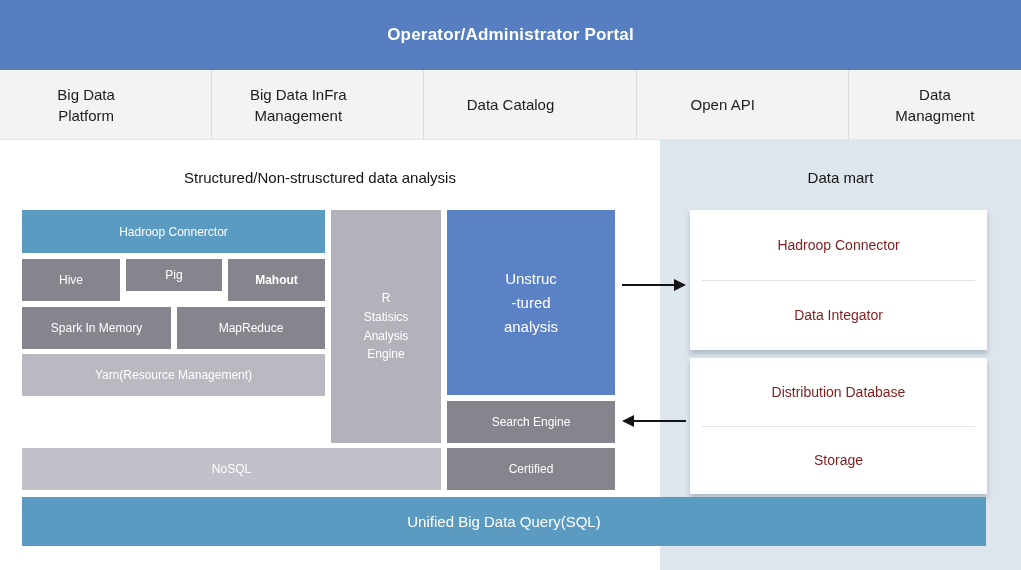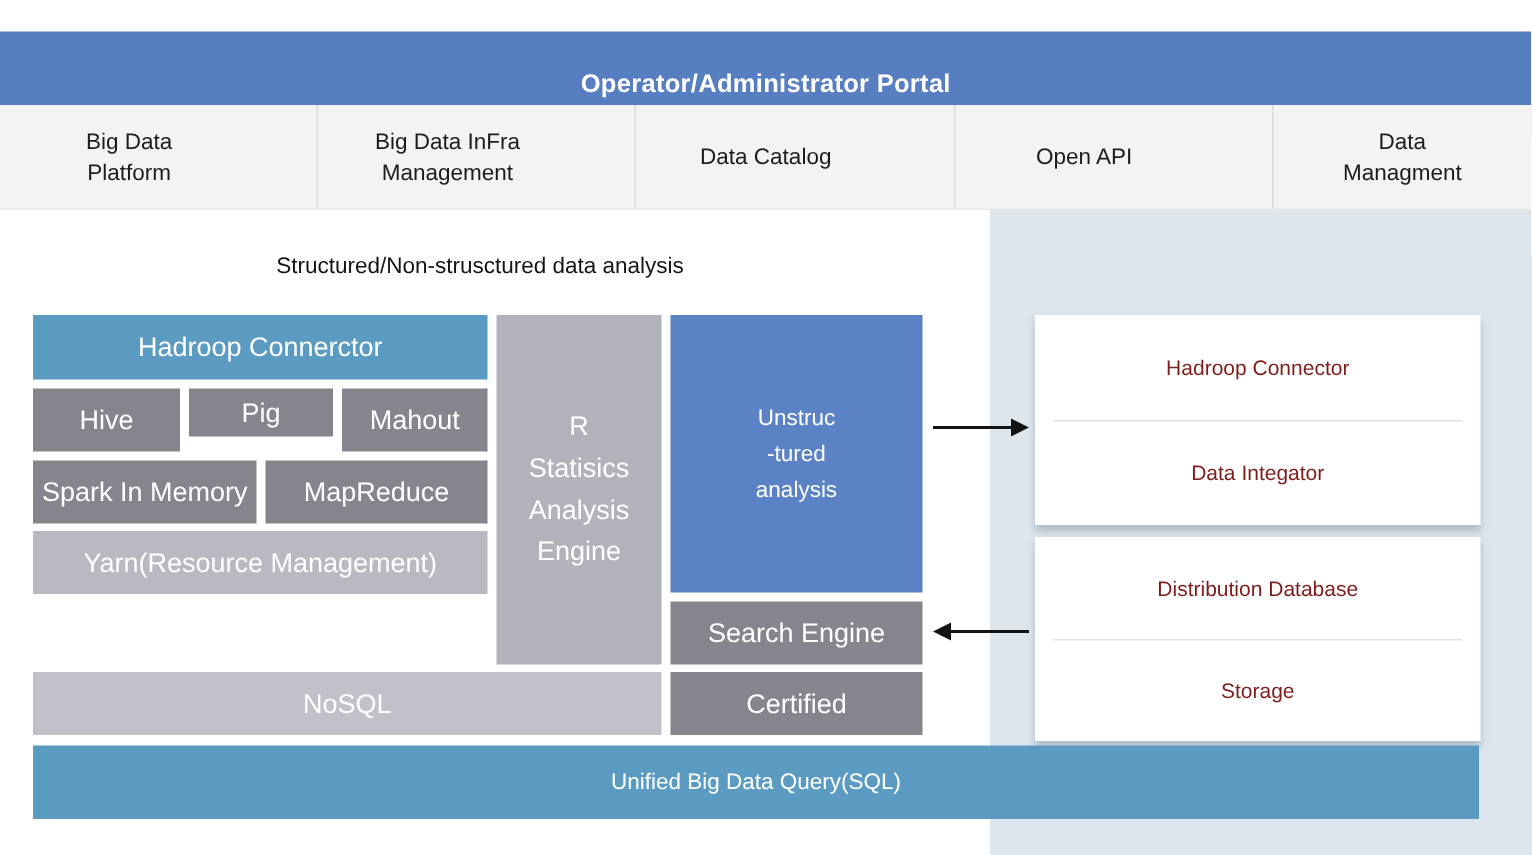--- a/index.html
+++ b/index.html
@@ -2,45 +2,45 @@
 <html><head>
 <meta charset="utf-8">
 <style>
   * { margin:0; padding:0; box-sizing:border-box; }
   html,body { background:#ffffff; }
   body { font-family:"Liberation Sans", sans-serif; }
   .stage { position:relative; width:1021px; height:570px; background:#ffffff; overflow:hidden; }
 
   
   .header { position:absolute; left:0; top:0; width:1021px; height:70px; background:#567ec1;
-            display:flex; align-items:center; justify-content:center;margin-top:21px; }
+            display:flex; align-items:center; justify-content:center; }
   .header-title { color:#ffffff; font-size:17px; font-weight:bold; letter-spacing:.2px; }
 
   
   .tabbar { position:absolute; left:0; top:70px; width:1021px; height:70px; background:#f3f3f4;
             display:flex; border-bottom:1px solid #e7e7e7;gap:39px; }
   .tab { flex:1; display:flex; align-items:center; justify-content:center; text-align:center;
          font-size:15px; color:#1c1c1c; line-height:1.4; padding:0 30px; cursor:pointer; }
   .tab + .tab { border-left:1px solid #dcdcdc; }
 
   
   .panel { position:absolute; left:660px; top:140px; width:361px; height:430px; background:#dde5ed; }
 
   
   .sec-title { position:absolute; font-size:15px; color:#141414; text-align:center; }
   #analysis-title { left:0; top:169px; width:640px; }
   #datamart-title { left:660px; top:169px; width:361px; }
 
   
   .blk { position:absolute; display:flex; align-items:center; justify-content:center; text-align:center;
-         color:#ffffff; font-size:18px; white-space:pre-line; }
+         color:#ffffff; font-size:12px; white-space:pre-line; }
   #blk-hadoop-conn   { left:22px;  top:210px; width:303px; height:43px;  background:#5b9bc1; }
   #blk-hive          { left:22px;  top:259px; width:98px;  height:42px;  background:#85858e; }
   #blk-pig           { left:126px; top:259px; width:96px;  height:32px;  background:#85858e; }
-  #blk-mahout        { left:228px; top:259px; width:97px;  height:42px;  background:#85858e; }
+  #blk-mahout        { left:228px; top:259px; width:97px;  height:42px;  background:#85858e;font-weight:bold; }
   #blk-spark         { left:22px;  top:307px; width:149px; height:42px;  background:#85858e; }
   #blk-mapreduce     { left:177px; top:307px; width:148px; height:42px;  background:#85858e; }
   #blk-yarn          { left:22px;  top:354px; width:303px; height:42px;  background:#b9b9c1; }
   #blk-hdfs          { left:22px;  top:401px; width:303px; height:42px;  background:#85858e; }
   #blk-nosql         { left:22px;  top:448px; width:419px; height:42px;  background:#c1c1c9; }
   #blk-r             { left:331px; top:210px; width:110px; height:233px; background:#b2b2bb; line-height:1.55; }
   #blk-unstructured  { left:447px; top:210px; width:168px; height:185px; background:#5b82c5; line-height:1.6; font-size:15px; }
   #blk-search        { left:447px; top:401px; width:168px; height:42px;  background:#85858e; }
   #blk-certified     { left:447px; top:448px; width:168px; height:42px;  background:#85858e; }
   #blk-unified       { left:22px;  top:497px; width:964px; height:49px;  background:#5b9bc1; font-size:15px; z-index:2; }
@@ -76,20 +76,21 @@
     <div class="tab">Big Data Platform</div>
     <div class="tab">Big Data InFra Management</div>
     <div class="tab">Data Catalog</div>
     <div class="tab">Open API</div>
     <div class="tab">Data Managment</div>
   </div>
 
   <div class="panel"></div>
 
   <div class="sec-title" id="analysis-title">Structured/Non-strusctured data analysis</div>
+  <div class="sec-title" id="datamart-title">Data mart</div>
 
   <div class="blk" id="blk-hadoop-conn">Hadroop Connerctor</div>
   <div class="blk" id="blk-hive">Hive</div>
   <div class="blk" id="blk-pig">Pig</div>
   <div class="blk" id="blk-mahout">Mahout</div>
   <div class="blk" id="blk-spark">Spark In Memory</div>
   <div class="blk" id="blk-mapreduce">MapReduce</div>
   <div class="blk" id="blk-yarn">Yarn(Resource Management)</div>
   <div class="blk" id="blk-nosql">NoSQL</div>
   <div class="blk" id="blk-r">R

